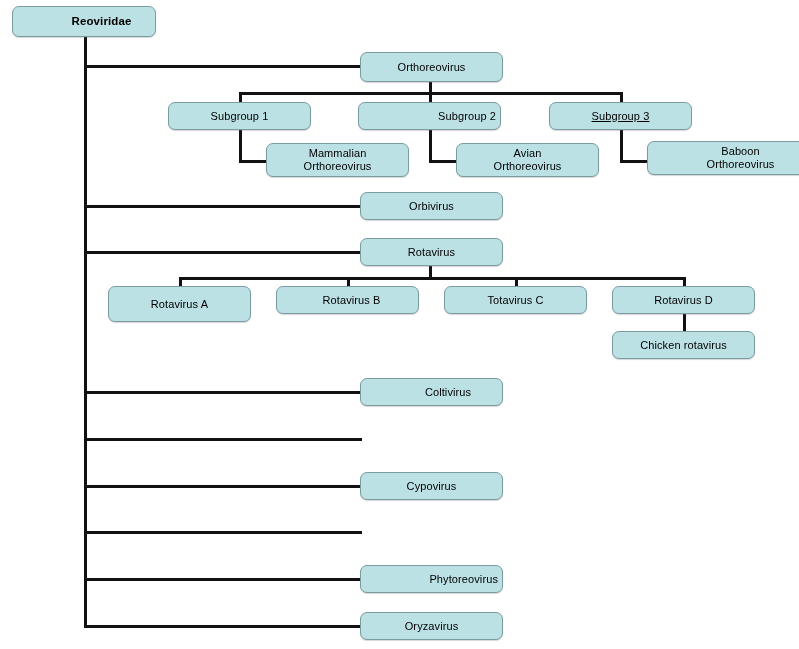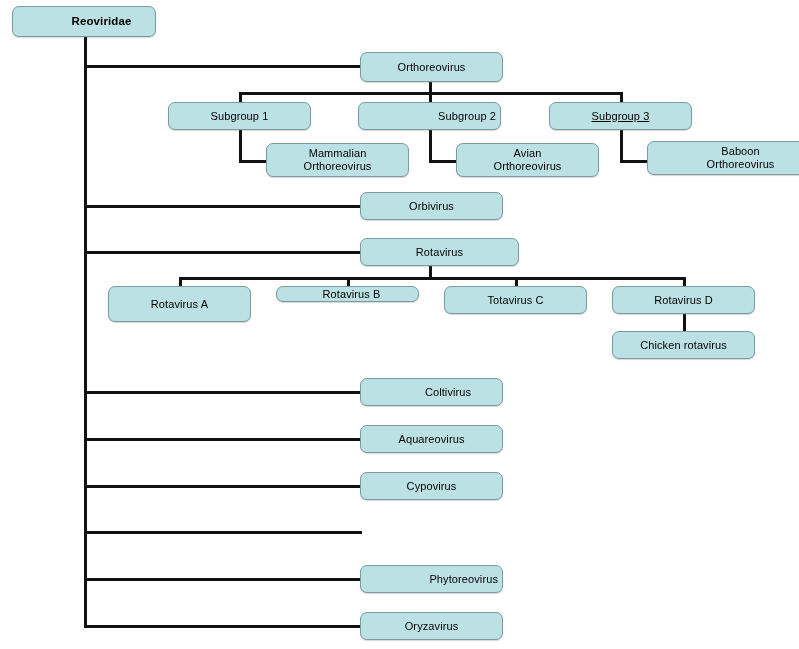--- a/index.html
+++ b/index.html
@@ -121,47 +121,44 @@
   </div>
   <div class="node" style="left:647px; top:141px; width:167px; height:34px;padding-left:20px;">
     <span class="label">Baboon
 Orthoreovirus</span>
   </div>
 
   <div class="node" style="left:360px; top:192px; width:143px; height:28px;">
     <span class="label">Orbivirus</span>
   </div>
 
-  <div class="node" style="left:360px; top:238px; width:159px; height:28px;">
+  <div class="node" style="left:360px; top:238px; width:143px; height:28px;">
     <span class="label">Rotavirus</span>
   </div>
 
   <div class="node" style="left:108px; top:286px; width:143px; height:36px;">
     <span class="label">Rotavirus A</span>
   </div>
-  <div class="node" style="left:276px; top:286px; width:143px; height:16px;padding-left:8px;">
+  <div class="node" style="left:276px; top:286px; width:143px; height:28px;padding-left:8px;">
     <span class="label">Rotavirus B</span>
   </div>
   <div class="node" style="left:444px; top:286px; width:143px; height:28px;">
     <span class="label">Totavirus C</span>
   </div>
   <div class="node" style="left:612px; top:286px; width:143px; height:28px;">
     <span class="label">Rotavirus D</span>
   </div>
 
   <div class="node" style="left:612px; top:331px; width:143px; height:28px;">
     <span class="label">Chicken rotavirus</span>
   </div>
 
   <div class="node" style="left:360px; top:378px; width:143px; height:28px;padding-left:33px;">
     <span class="label">Coltivirus</span>
   </div>
-  <div class="node" style="left:360px; top:425px; width:143px; height:28px;">
-    <span class="label">Aquareovirus</span>
-  </div>
   <div class="node" style="left:360px; top:472px; width:143px; height:28px;">
     <span class="label">Cypovirus</span>
   </div>
   <div class="node" style="left:360px; top:565px; width:143px; height:28px;justify-content:flex-end;">
     <span class="label">Phytoreovirus</span>
   </div>
   <div class="node" style="left:360px; top:612px; width:143px; height:28px;">
     <span class="label">Oryzavirus</span>
   </div>
 

